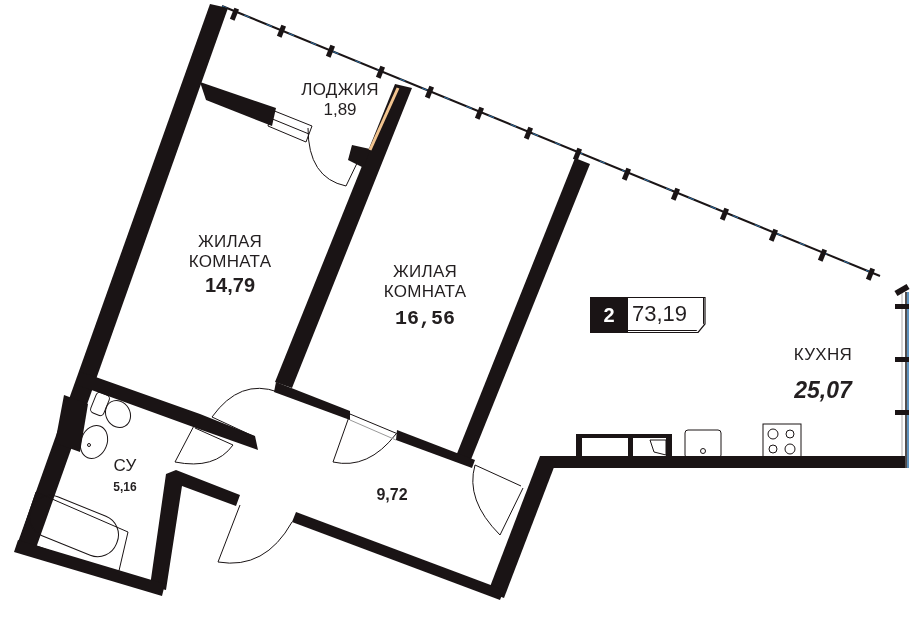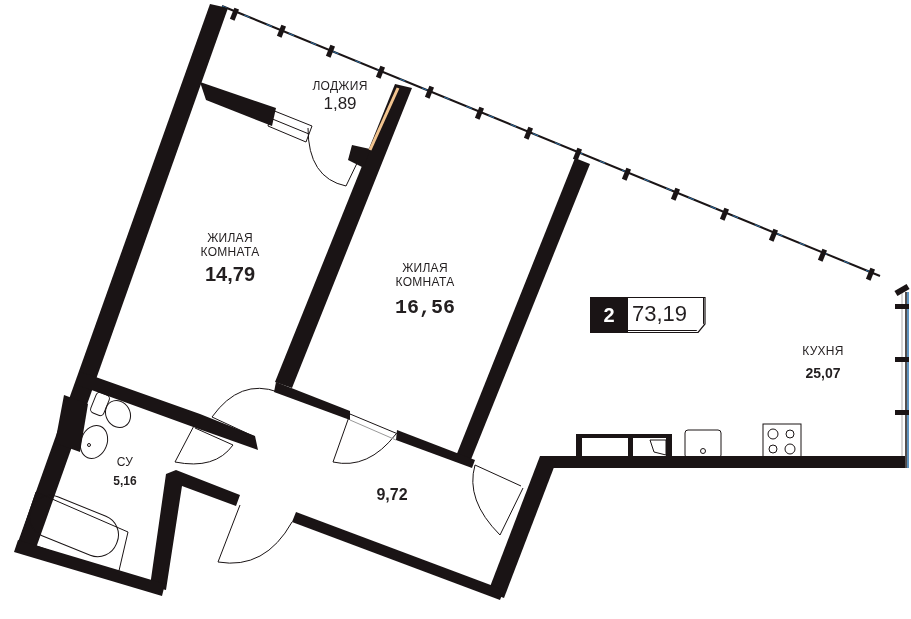--- a/index.html
+++ b/index.html
@@ -1,20 +1,20 @@
 <!DOCTYPE html>
 <html><head>
 <meta charset="utf-8">
 <style>
   html, body { margin: 0; padding: 0; background: #ffffff; }
   body { width: 911px; height: 619px; position: relative; overflow: hidden;
          font-family: "Liberation Sans", "DejaVu Sans", sans-serif; }
   #plan { position: absolute; left: 0; top: 0; width: 911px; height: 619px; }
   .label { position: absolute; text-align: center; color: #231f20; line-height: 1.15; }
-  .room-name { font-size: 12px; letter-spacing: 0.3px; }
+  .room-name { font-size: 17px; letter-spacing: 0.3px; }
   .room-area { font-size: 20px; font-weight: bold; }
   .room-area.light { font-weight: normal; }
   .badge { position: absolute; left: 590px; top: 297px; height: 36px; display: flex; }
   .badge-rooms { width: 38px; height: 36px; background: #1a1415; color: #fff;
                  font-size: 20px; font-weight: bold; display: flex; align-items: center; justify-content: center; }
   .badge-area { width: 76px; height: 34px; border: 1px solid #1a1415; border-left: none;
                 font-size: 22px; color: #231f20; display: flex; align-items: center; padding-left: 4px; box-sizing: border-box;
                 clip-path: polygon(0 0, 100% 0, 100% 78%, 90% 100%, 0 100%); background: #fff; }
 </style>
 </head>
@@ -153,21 +153,21 @@
 </div>
 
 <div class="label" style="left:380px; top:262px; width:90px;">
   <div class="room-name">ЖИЛАЯ</div>
   <div class="room-name">КОМНАТА</div>
   <div class="room-area" style="margin-top:6px;font-family:Liberation Mono, monospace;">16,56</div>
 </div>
 
 <div class="label" style="left:788px; top:345px; width:70px;">
   <div class="room-name">КУХНЯ</div>
-  <div class="room-area" style="margin-top:6px; font-size:14px;">25,07</div>
+  <div class="room-area" style="margin-top:12px; font-size:23px;font-style:italic;">25,07</div>
 </div>
 
 <div class="label" style="left:100px; top:456px; width:50px;">
   <div class="room-name">СУ</div>
   <div class="room-area" style="margin-top:5px; font-size:12px;">5,16</div>
 </div>
 
 <div class="label" style="left:362px; top:486px; width:60px;">
   <div class="room-area" style="font-size:16px;">9,72</div>
 </div>

